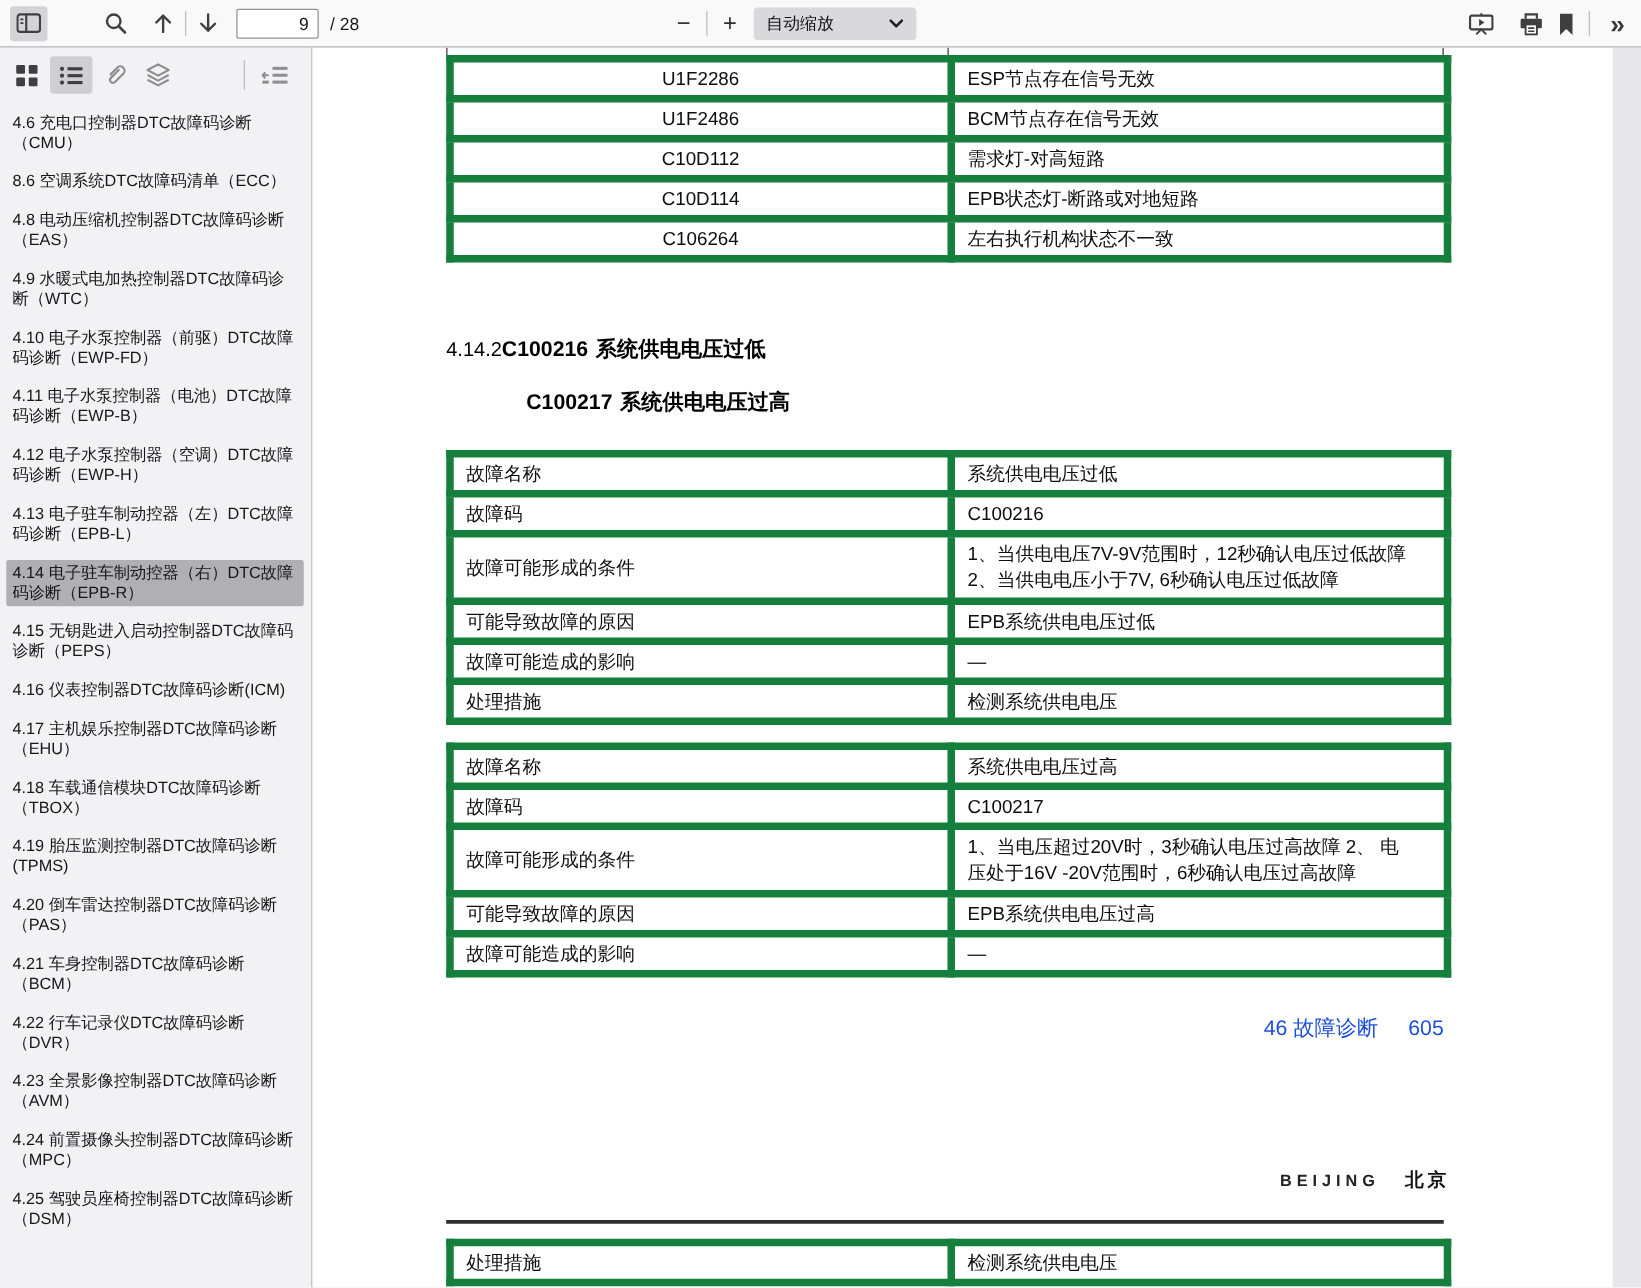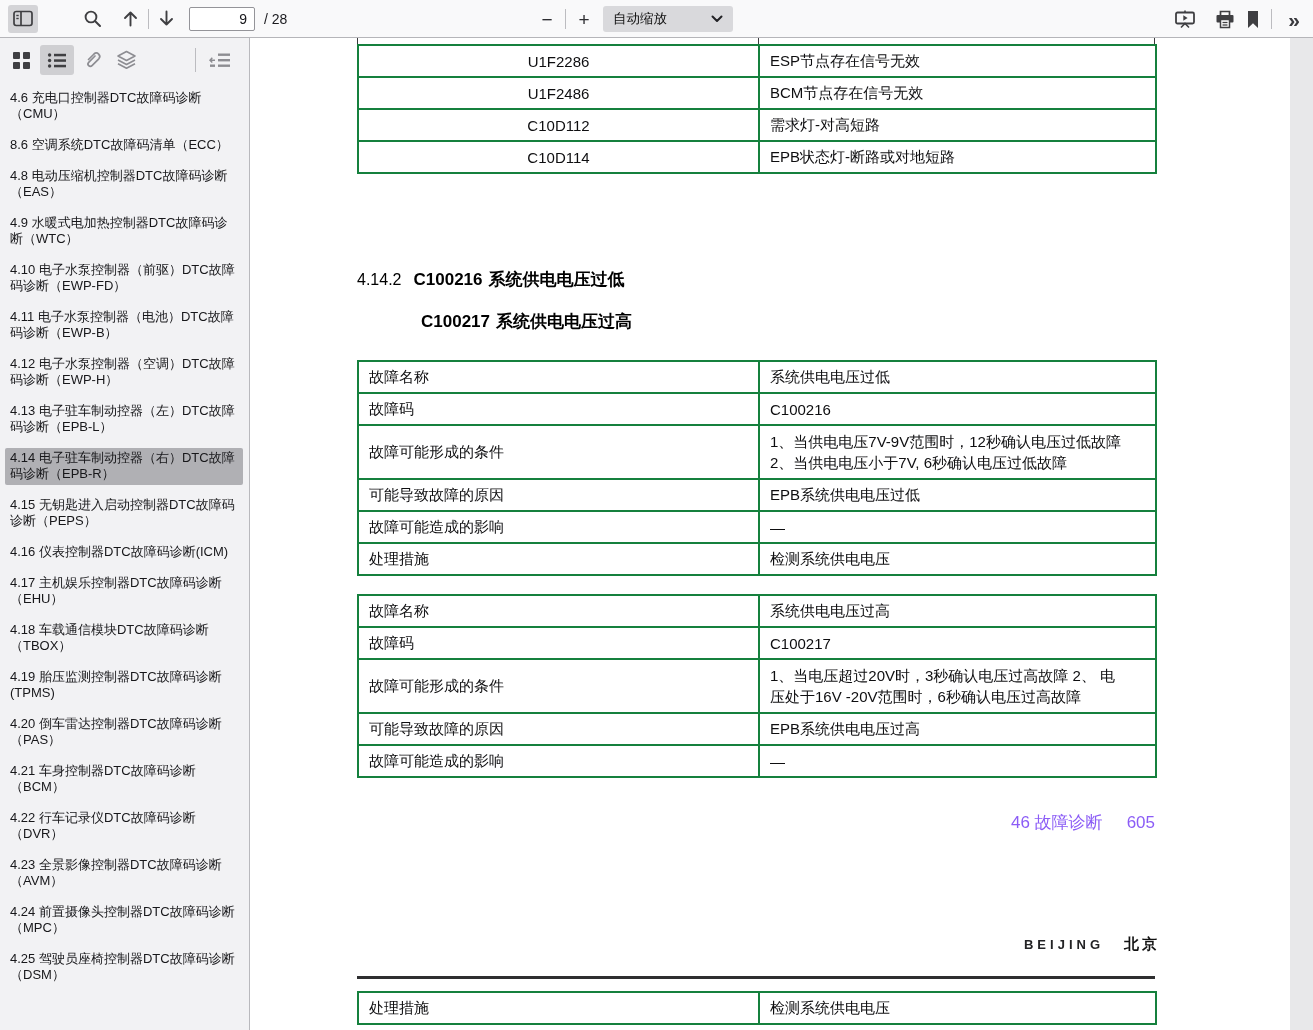--- a/index.html
+++ b/index.html
@@ -38,32 +38,32 @@
                   margin-bottom:10px; border-radius:2px; cursor:pointer; }
   .outline-item.selected { background:#b0b0b4; }
 
   
   .page { position:absolute; top:38px; left:250px; width:1040px; bottom:0; background:#fff; }
 
   .stub { position:absolute; left:107px; top:0; width:798px; height:6px; }
   .stub i { position:absolute; top:0; width:1px; height:6px; background:#3a3a3c; }
 
   table.tbl { position:absolute; border-collapse:collapse; table-layout:fixed; width:798px; }
-  .tbl td { border:2px solid #15803d; font-size:15px; color:#0e0e10; height:32px;
+  .tbl td { border:6px solid #15803d; font-size:15px; color:#0e0e10; height:32px;
             padding:2px 10px; vertical-align:middle; background:#fff; }
   .tbl td.code { text-align:center; }
   .tbl td.two-line { line-height:21px; }
 
   .heading { position:absolute; font-size:17px; color:#000; white-space:nowrap; }
-  .heading .h-num { font-weight:400; font-size:16px; margin-right:12px; }
+  .heading .h-num { font-weight:400; font-size:16px; }
   .heading .h-code { font-weight:700; margin-right:6px; }
   .heading .h-text { font-weight:700; }
 
   .page-footer { position:absolute; left:107px; top:773px; width:798px; text-align:right;
-                 font-size:17px; color:#8b5cf6; }
+                 font-size:17px; color:#1d4ed8; }
   .page-footer .pf-page { margin-left:24px; }
 
   .brand { position:absolute; left:107px; top:897px; width:803px; text-align:right; white-space:nowrap; }
   .brand .latin { font-size:13px; font-weight:700; letter-spacing:4px; color:#232325; }
   .brand .cn { font-size:15px; font-weight:700; color:#111; margin-left:20px; letter-spacing:3px; }
 
   .page-rule { position:absolute; left:107px; top:938px; width:798px; height:3px; background:#2e2e30; }
 
   svg { display:block; }
 </style>
@@ -264,20 +264,24 @@
         <td>BCM节点存在信号无效</td>
         </tr>
     <tr>
           <td class="code">C10D112</td>
         <td>需求灯-对高短路</td>
         </tr>
     <tr>
           <td class="code">C10D114</td>
         <td>EPB状态灯-断路或对地短路</td>
         </tr>
+    <tr>
+          <td class="code">C106264</td>
+        <td>左右执行机构状态不一致</td>
+        </tr>
   </tbody>
     </table>
 
   <div class="heading" style="left:107px; top:230px;">
     <span class="h-num">4.14.2</span><span class="h-code">C100216</span><span class="h-text">系统供电电压过低</span>
   </div>
   <div class="heading" style="left:171px; top:272px;">
     <span class="h-code">C100217</span><span class="h-text">系统供电电压过高</span>
   </div>
 

